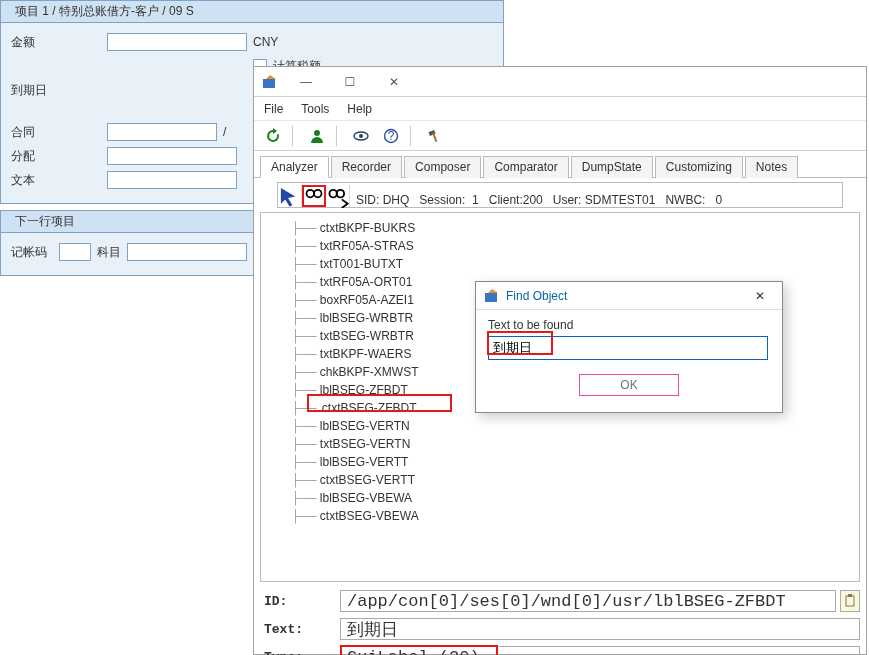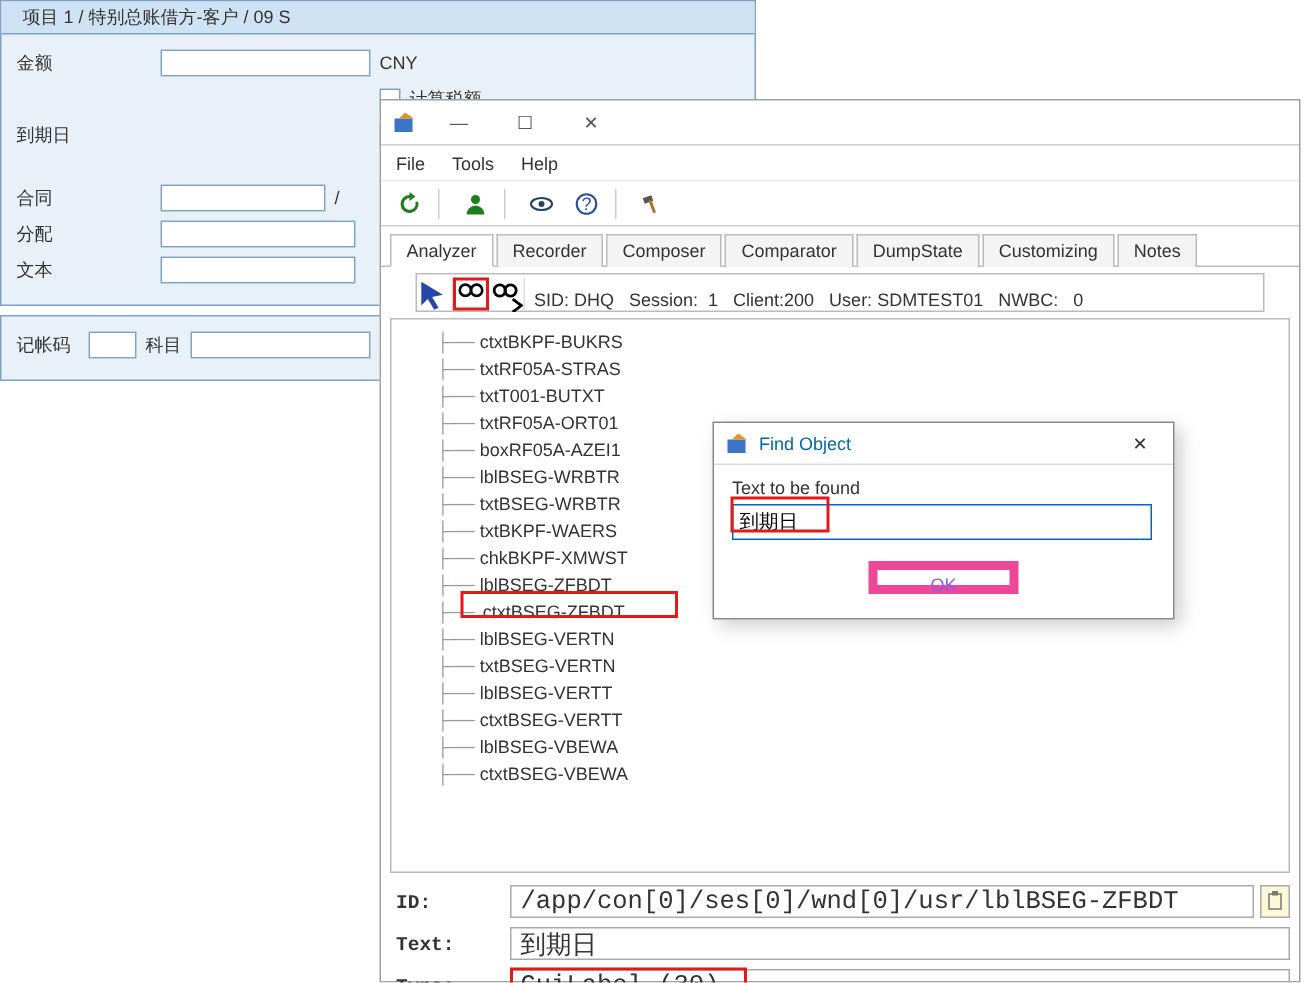--- a/index.html
+++ b/index.html
@@ -43,21 +43,21 @@
   .prow { display:flex; align-items:center; height:28px; }
   .plbl { width:80px; padding-left:4px; font-family:"Courier New", monospace; font-size:13px;font-weight:bold;}
   .pval { flex:1; height:22px; border:1px solid #aaa; padding:2px 6px; font-family:"Courier New", monospace; font-size:17px; display:flex; align-items:center;}
   .clip { width:20px; height:22px; margin-left:4px; border:1px solid #aaa; display:flex; align-items:center; justify-content:center; background:#fcf7d7;}
 
   .dialog { position:absolute; left:475px; top:281px; width:308px; height:132px; background:#fff; border:1px solid #888; box-shadow: 4px 4px 12px rgba(0,0,0,.2); }
   .dlg-titlebar { height:28px; display:flex; align-items:center; border-bottom:1px solid #ddd; padding:0 8px;}
   .dlg-title { flex:1; color:#0369a1; }
   .dlg-body { padding:8px 12px; }
   .dlg-input { width:280px; height:24px; border:1px solid #0b61c4; padding:2px 4px; font-size:13px; }
-  .dlg-ok { display:block; width:100px; height:22px; margin:14px auto 0; border:6px solid #ec4899; background:#fff; color:#8b5cf6; text-align:center; line-height:20px; }
+  .dlg-ok { display:block; width:100px; height:22px; margin:14px auto 0; border:1px solid #ec4899; background:#fff; color:#737373; text-align:center; line-height:20px; }
 
   .redbox-abs { position:absolute; border:2px solid #e41919; pointer-events:none; }
 </style>
 </head>
 <body>
 
 <div class="sap-area">
   <div class="sap-panel">
     <div class="sap-title">项目 1 / 特别总账借方-客户 / 09 S</div>
     <div class="sap-body">
@@ -88,20 +88,21 @@
         <input class="sap-input" style="width: 130px;">
       </div>
       <div class="sap-row">
         <div class="sap-lbl">文本</div>
         <input class="sap-input" style="width: 130px;">
       </div>
     </div>
   </div>
   <div style="height:6px"></div>
   <div class="sap-panel">
+    <div class="sap-title">下一行项目</div>
     <div class="sap-body">
       <div class="sap-row">
         <div class="sap-lbl" style="width:52px">记帐码</div>
         <input class="sap-input" style="width: 32px;">
         <div class="sap-after">科目</div>
         <input class="sap-input sap-after" style="width: 120px;">
       </div>
     </div>
   </div>
 </div>

